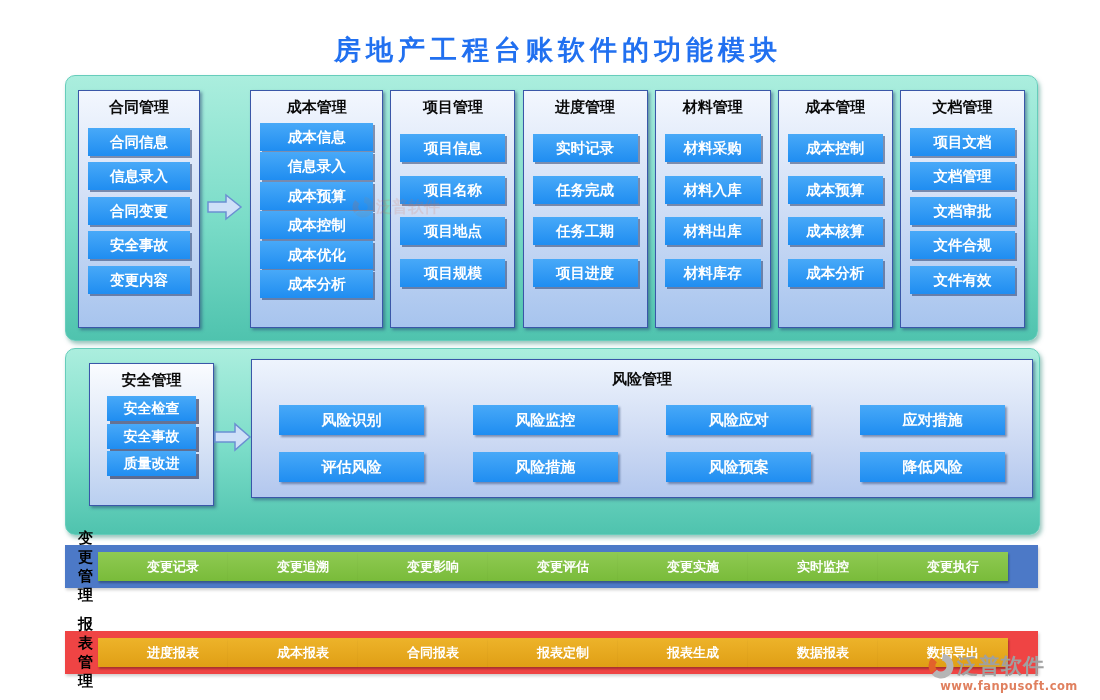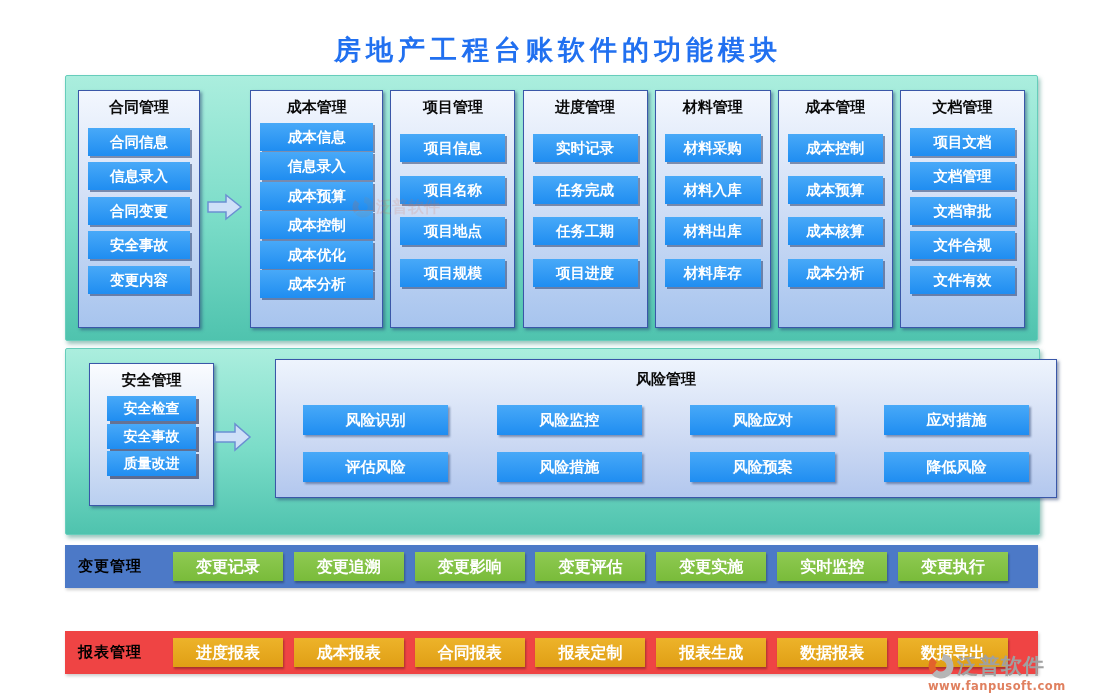--- a/index.html
+++ b/index.html
@@ -3,21 +3,21 @@
 <meta charset="utf-8">
 <style>
   html,body { margin:0; padding:0; background:#fff; }
   .page { position:relative; width:1100px; height:700px; background:#ffffff;
           font-family:"DejaVu Sans", sans-serif; overflow:hidden; }
 
   .title { position:absolute; top:14px; left:16px; right:0; text-align:center;
            font-family:"DejaVu Serif", serif; font-size:27px; font-weight:bold;
            color:#2170f0; letter-spacing:5px; }
 
-  .band { position:absolute; left:65px; width:973px; border-radius:2px;
+  .band { position:absolute; left:65px; width:973px; border-radius:10px;
           background:linear-gradient(180deg,#abeede 0%, #7adcc8 55%, #4fc3ae 100%);
           border:1px solid #66cdbb; box-shadow:2px 3px 4px rgba(70,150,135,.55); }
   .band1 { top:75px; height:266px; display:flex; justify-content:space-between;
            align-items:flex-start; padding:14px 12px 0; box-sizing:border-box; }
   .band2 { top:348px; height:185px; }
 
   .col { height:238px; box-sizing:border-box; display:flex; flex-direction:column;
          background:linear-gradient(180deg,#f3f7fe 0%,#d3e0f6 45%,#a7c4ee 100%);
          border:1px solid #3a57a8; box-shadow:2px 2px 3px rgba(35,60,110,.5); }
   .w0{width:122px}.w1{width:133px}.w2{width:125px}.w3{width:125px}
@@ -35,42 +35,42 @@
             background:linear-gradient(180deg,#fafcff 0%,#d9e4f6 55%,#b9cff0 100%);
             border:1px solid #3a57a8; box-shadow:2px 2px 3px rgba(35,60,110,.5); }
   .sbtn { height:25px; line-height:25px; margin:0 8px; text-align:center; color:#fff;
           font-weight:bold; font-size:14px;
           background:linear-gradient(180deg,#48a9f8,#1f8df1);
           box-shadow:3px 3px 0 rgba(20,35,80,.6); }
   .arrow2 { position:absolute; left:148px; top:72px; }
 
   .risk { position:absolute; left:185px; top:10px; width:782px; height:139px; box-sizing:border-box;
           background:linear-gradient(180deg,#eef4fd 0%,#ccd9f3 60%,#b2c7ee 100%);
-          border:1px solid #3a57a8; box-shadow:2px 2px 3px rgba(35,60,110,.5);margin-left:24px; }
+          border:1px solid #3a57a8; box-shadow:2px 2px 3px rgba(35,60,110,.5); }
   .risk-h { text-align:center; font-weight:bold; font-size:15px; color:#0a0a0a; padding-top:10px; }
   .risk-grid { display:grid; grid-template-columns:repeat(4,145px); justify-content:space-between;
                padding:0 27px; margin-top:16px; row-gap:17px; }
   .rbtn { height:30px; line-height:30px; text-align:center; color:#fff; font-weight:bold; font-size:15px;
           background:linear-gradient(180deg,#48a9f8,#1f8df1); box-shadow:2px 2px 2px rgba(25,50,100,.45); }
 
   .bar { position:absolute; left:65px; width:973px; height:43px; display:flex; align-items:center;
          box-sizing:border-box; box-shadow:1px 2px 3px rgba(0,0,0,.2); }
   .bar-change { top:545px; background:#4c79c7; }
   .bar-report { top:612px; background:#ef4444;margin-top:19px; }
   .bar-label { width:95px; margin-left:13px; font-weight:bold; font-size:15px; color:#000; letter-spacing:1px; }
   .bar-items { flex:1; display:flex; justify-content:space-between; margin-right:30px; }
   .gbtn,.obtn { width:110px; height:29px; line-height:29px; text-align:center; color:#fff;
-                font-weight:bold; font-size:16px; }
+                font-weight:bold; font-size:13px;padding-left:20px; }
   .gbtn { background:linear-gradient(180deg,#8fca52,#79bb3a); box-shadow:1px 2px 2px rgba(0,0,0,.3); }
   .obtn { background:linear-gradient(180deg,#edb32a,#e09f15); box-shadow:1px 2px 2px rgba(0,0,0,.3); }
 
   .footer { position:absolute; top:652px; right:10px; width:162px; }
   .footer-row { display:flex; align-items:center; gap:3px; }
   .brand { color:#a0a0a0; font-size:21px; font-weight:bold; letter-spacing:1px; }
-  .url { color:#e0805f; font-size:11.5px; font-weight:bold; 
+  .url { color:#e0805f; font-size:11.5px; font-weight:bold; text-align:center;
          letter-spacing:.5px; margin-top:-1px; }
 
   .watermark { position:absolute; left:352px; top:196px; opacity:.17; display:flex;
                align-items:center; gap:2px; }
   .wm-text { color:#d96c4a; font-weight:bold; font-size:16px; }
 </style>
 </head>
 <body>
 
 <div class="page">

